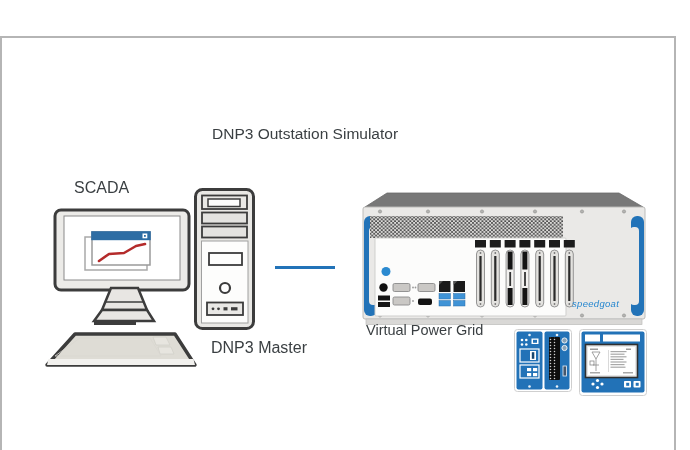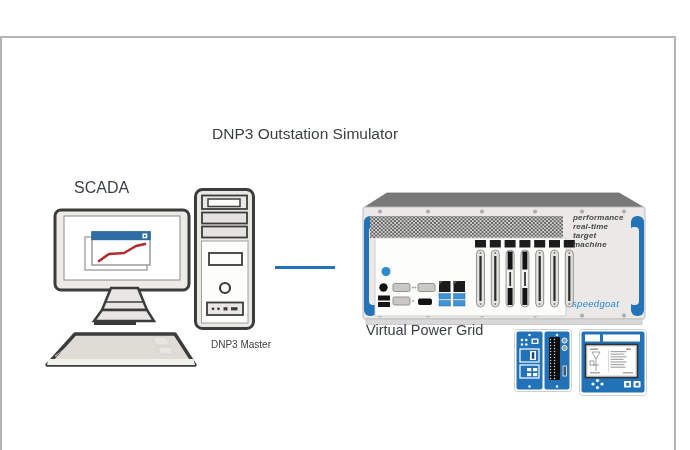--- a/index.html
+++ b/index.html
@@ -5,21 +5,21 @@
   * { margin:0; padding:0; box-sizing:border-box; }
   html,body { background:#fff; font-family:"Liberation Sans", sans-serif; }
   #canvas {
     position:relative; width:676px; height:450px; background:#ffffff;
     border:2px solid #b5b5b5; overflow:hidden;margin-top:36px;
   }
   .abs { position:absolute; }
   .diagram-label { color:#3a3f42; white-space:nowrap; }
   #title { left:210px; top:87px; font-size:15.5px; }
   #label-scada { left:72px; top:141px; font-size:16px; }
-  #label-master { left:209px; top:301px; font-size:10px; }
+  #label-master { left:209px; top:301px; font-size:16px; }
   #label-vpg { left:364px; top:284px; font-size:14.5px; }
   #conn-line { left:273px; top:228px; width:60px; height:2.5px; background:#2273b8; }
   #machine-tagline {
     left:571px; top:175px; font-size:8px; line-height:9px;
     font-weight:bold; font-style:italic; color:#474747; letter-spacing:0.2px;
   }
   #machine-brand {
     left:570px; top:260px; font-size:9.5px; font-weight:normal; font-style:italic;
     color:#2787cf; letter-spacing:0.3px;
   }
@@ -210,26 +210,20 @@
       </g>
       <g fill="#3f93d6" stroke="#2a6da8" stroke-width="0.5">
         <rect x="81" y="107.5" width="11.5" height="5.5"></rect>
           <rect x="81" y="114.5" width="11.5" height="5.5"></rect>
         <rect x="95.5" y="107.5" width="11.5" height="5.5"></rect>
           <rect x="95.5" y="114.5" width="11.5" height="5.5"></rect>
       </g>
     </g>
   </svg>
 
-  <div class="abs" id="machine-tagline">
-    <div>performance</div>
-    <div>real-time</div>
-    <div>target</div>
-    <div>machine</div>
-  </div>
   <div class="abs" id="machine-brand">speedgoat</div>
 
   <div class="abs diagram-label" id="label-vpg">Virtual Power Grid</div>
 
   <svg class="abs" style="left:512px; top:291px;" width="58" height="63" viewBox="0 0 58 63">
     <rect x="0.5" y="0.5" width="57" height="62" rx="3" fill="#ffffff" stroke="#cfcfcf" stroke-width="1"></rect>
     <rect x="2.5" y="2.5" width="26" height="58" rx="2" fill="#2272b7"></rect>
     <rect x="30.5" y="2.5" width="25" height="58" rx="2" fill="#2272b7"></rect>
     <g fill="#eaf2f9">
       <circle cx="15.5" cy="6" r="1.3"></circle>

